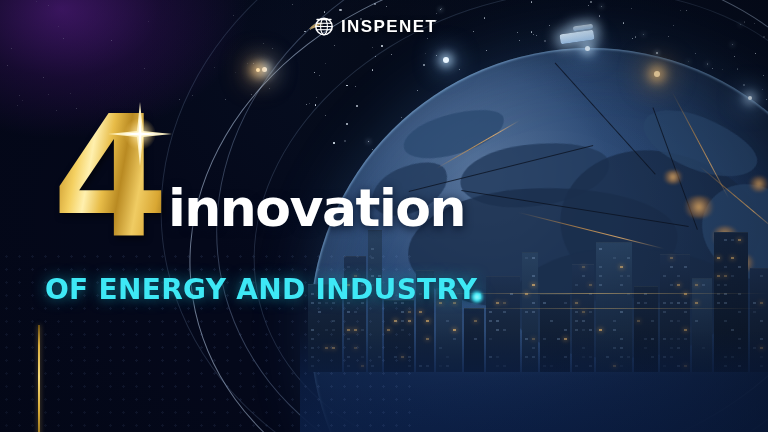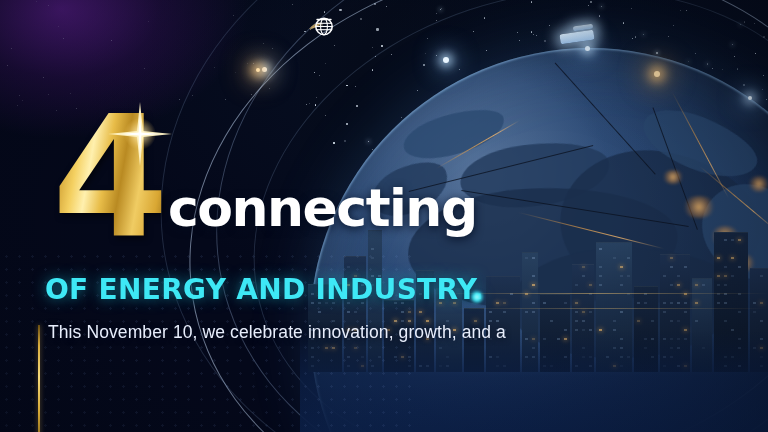--- a/index.html
+++ b/index.html
@@ -680,20 +680,21 @@
           <path d="M2 16 C6 12, 11 10, 15 11" stroke="#f0d79a" stroke-width=".7" fill="none" opacity=".8"></path>
         </g>
         <circle cx="16" cy="12.5" r="8.2" fill="none" stroke="#ffffff" stroke-width="1.5"></circle>
         <ellipse cx="16" cy="12.5" rx="3.4" ry="8.2" fill="none" stroke="#ffffff" stroke-width="1.1"></ellipse>
         <line x1="7.9" y1="9.3" x2="24.1" y2="9.3" stroke="#ffffff" stroke-width="1.1"></line>
         <line x1="7.8" y1="12.5" x2="24.2" y2="12.5" stroke="#ffffff" stroke-width="1.1"></line>
         <line x1="7.9" y1="15.7" x2="24.1" y2="15.7" stroke="#ffffff" stroke-width="1.1"></line>
         <path d="M9 5.5 L23 5.5" stroke="#ffffff" stroke-width="1.4" stroke-linecap="round"></path>
       </svg>
     </span>
+    <span class="logo-text">INSPENET</span>
   </div>
 
   <div class="content">
 
     <div class="four">4</div>
 
     <span class="sparkle">
       <svg width="72" height="72" viewBox="0 0 72 72">
         <defs>
           <radialGradient id="sg" cx="50%" cy="50%" r="50%">
@@ -701,24 +702,23 @@
             <stop offset="35%" stop-color="#ffe9a8" stop-opacity=".6"></stop>
             <stop offset="100%" stop-color="#ffd064" stop-opacity="0"></stop>
           </radialGradient>
         </defs>
         <circle cx="36" cy="36" r="16" fill="url(#sg)"></circle>
         <path d="M36 4 L39 33 L68 36 L39 39 L36 68 L33 39 L4 36 L33 33 Z" fill="#fff3c4" opacity=".95"></path>
         <path d="M36 16 L37.4 34.6 L56 36 L37.4 37.4 L36 56 L34.6 37.4 L16 36 L34.6 34.6 Z" fill="#ffffff"></path>
       </svg>
     </span>
 
-    <div class="line2">connecting</div>
+    <div class="line2">innovation</div>
     <div class="line4">OF ENERGY AND INDUSTRY.</div>
     <div class="dotglow"></div>
 
     <div class="gold-bar"></div>
 
     <div class="body-copy">
-      <span>This November 10, we celebrate innovation, growth, and a</span>
     </div>
   </div>
 
 </div>
 
 </body></html>

